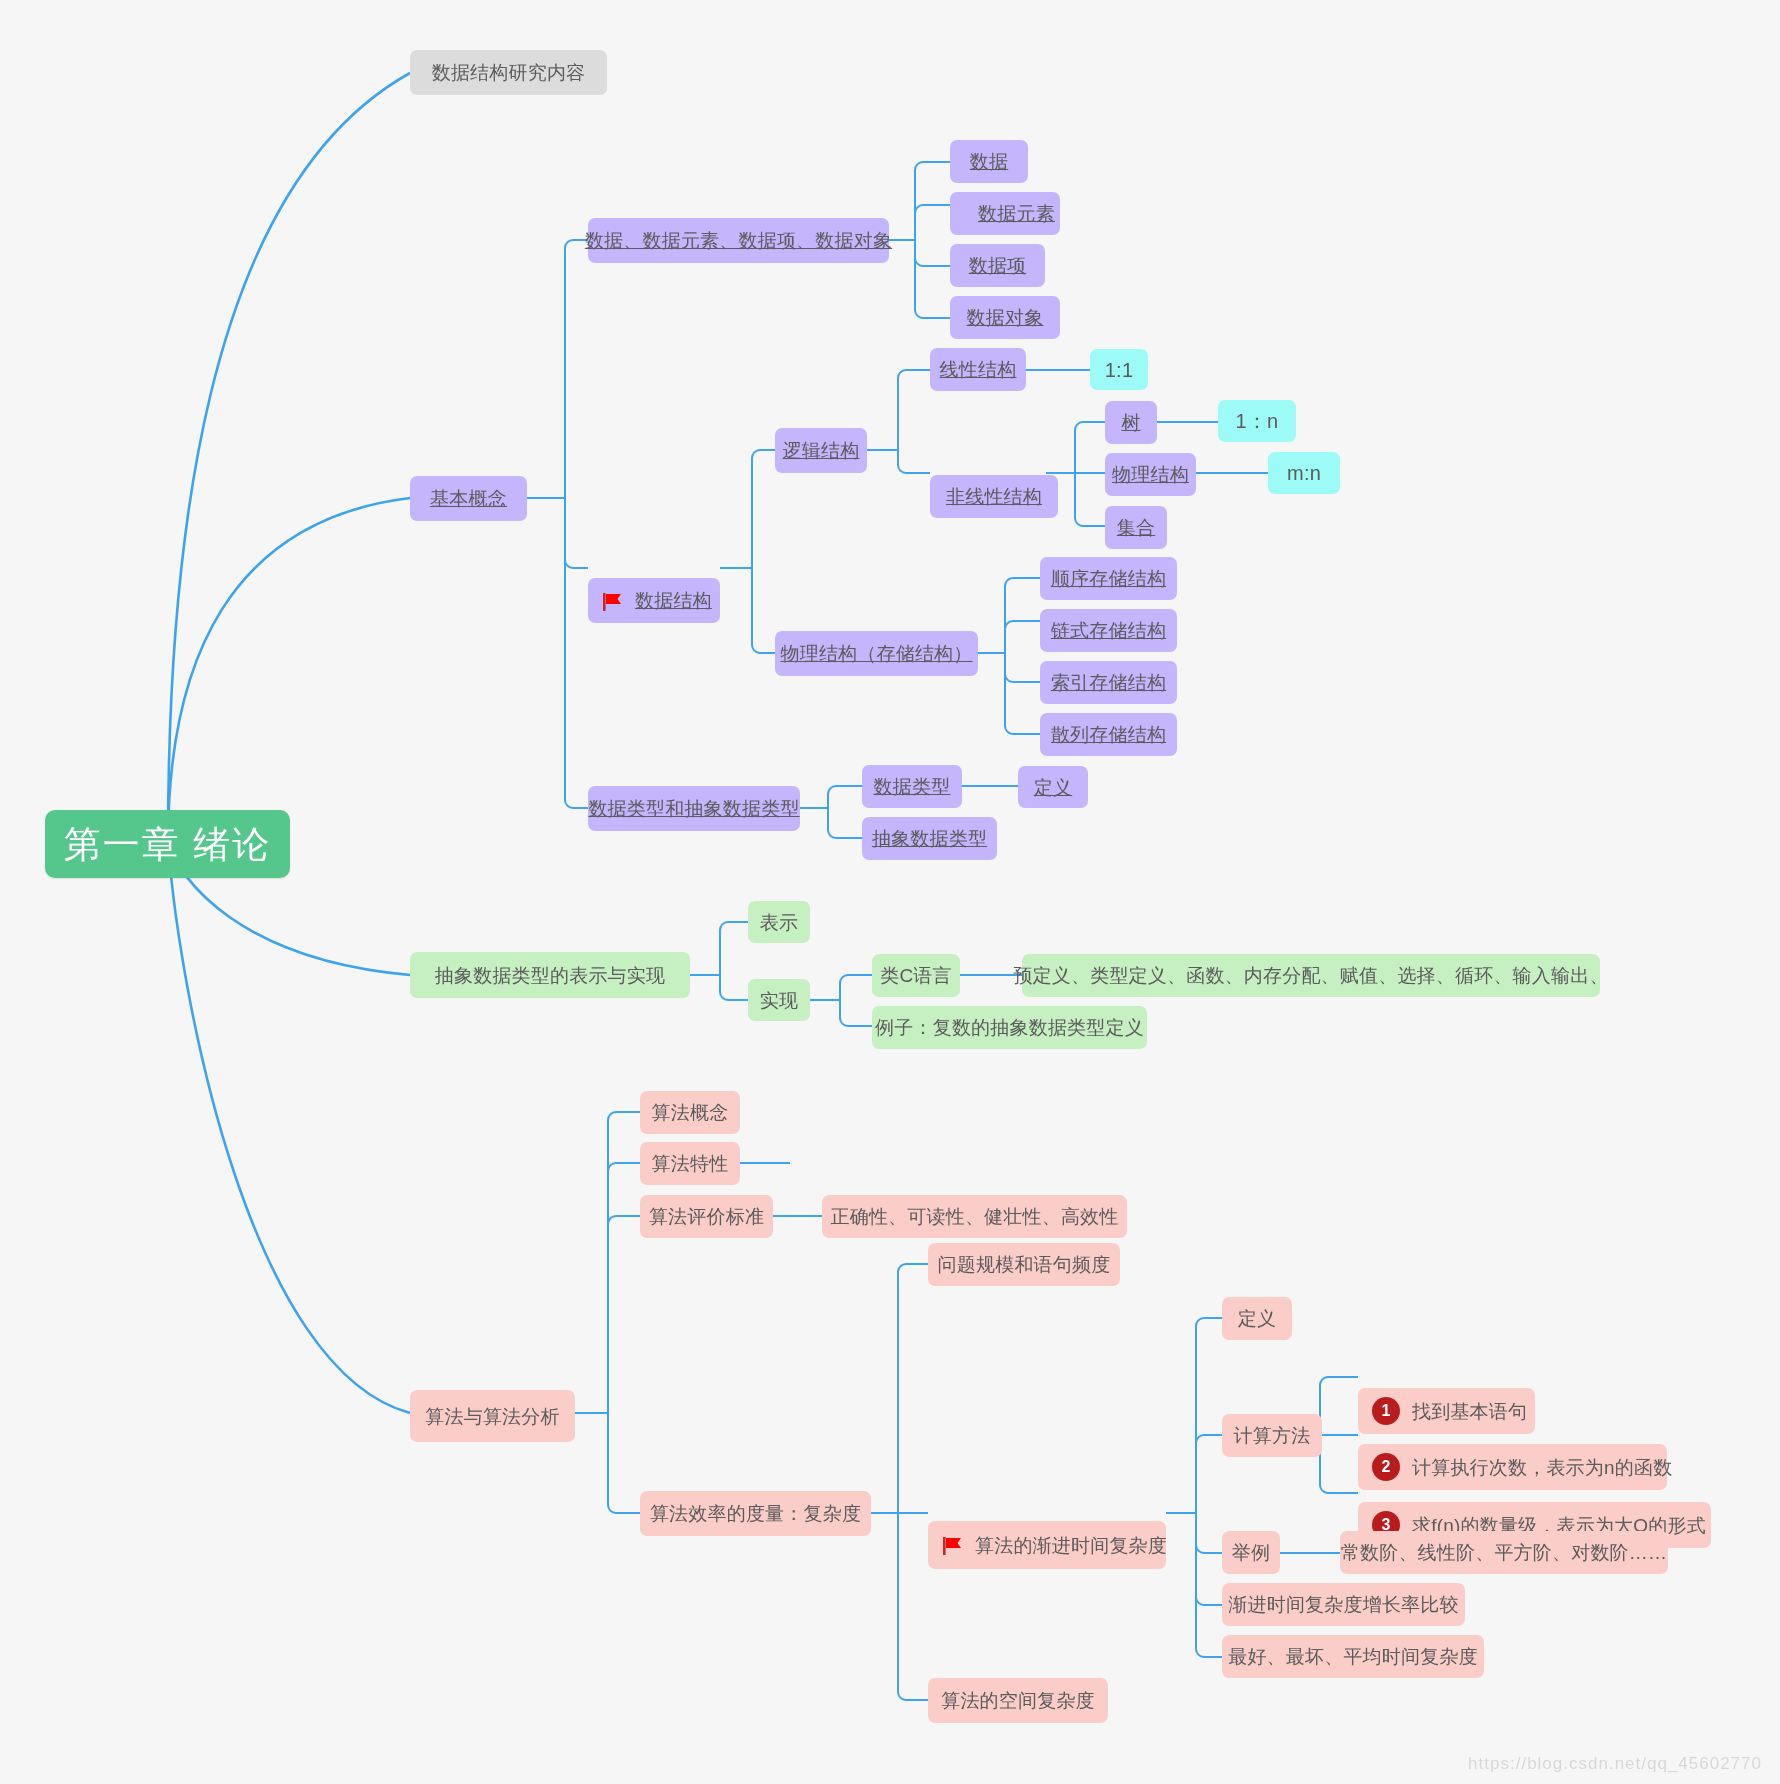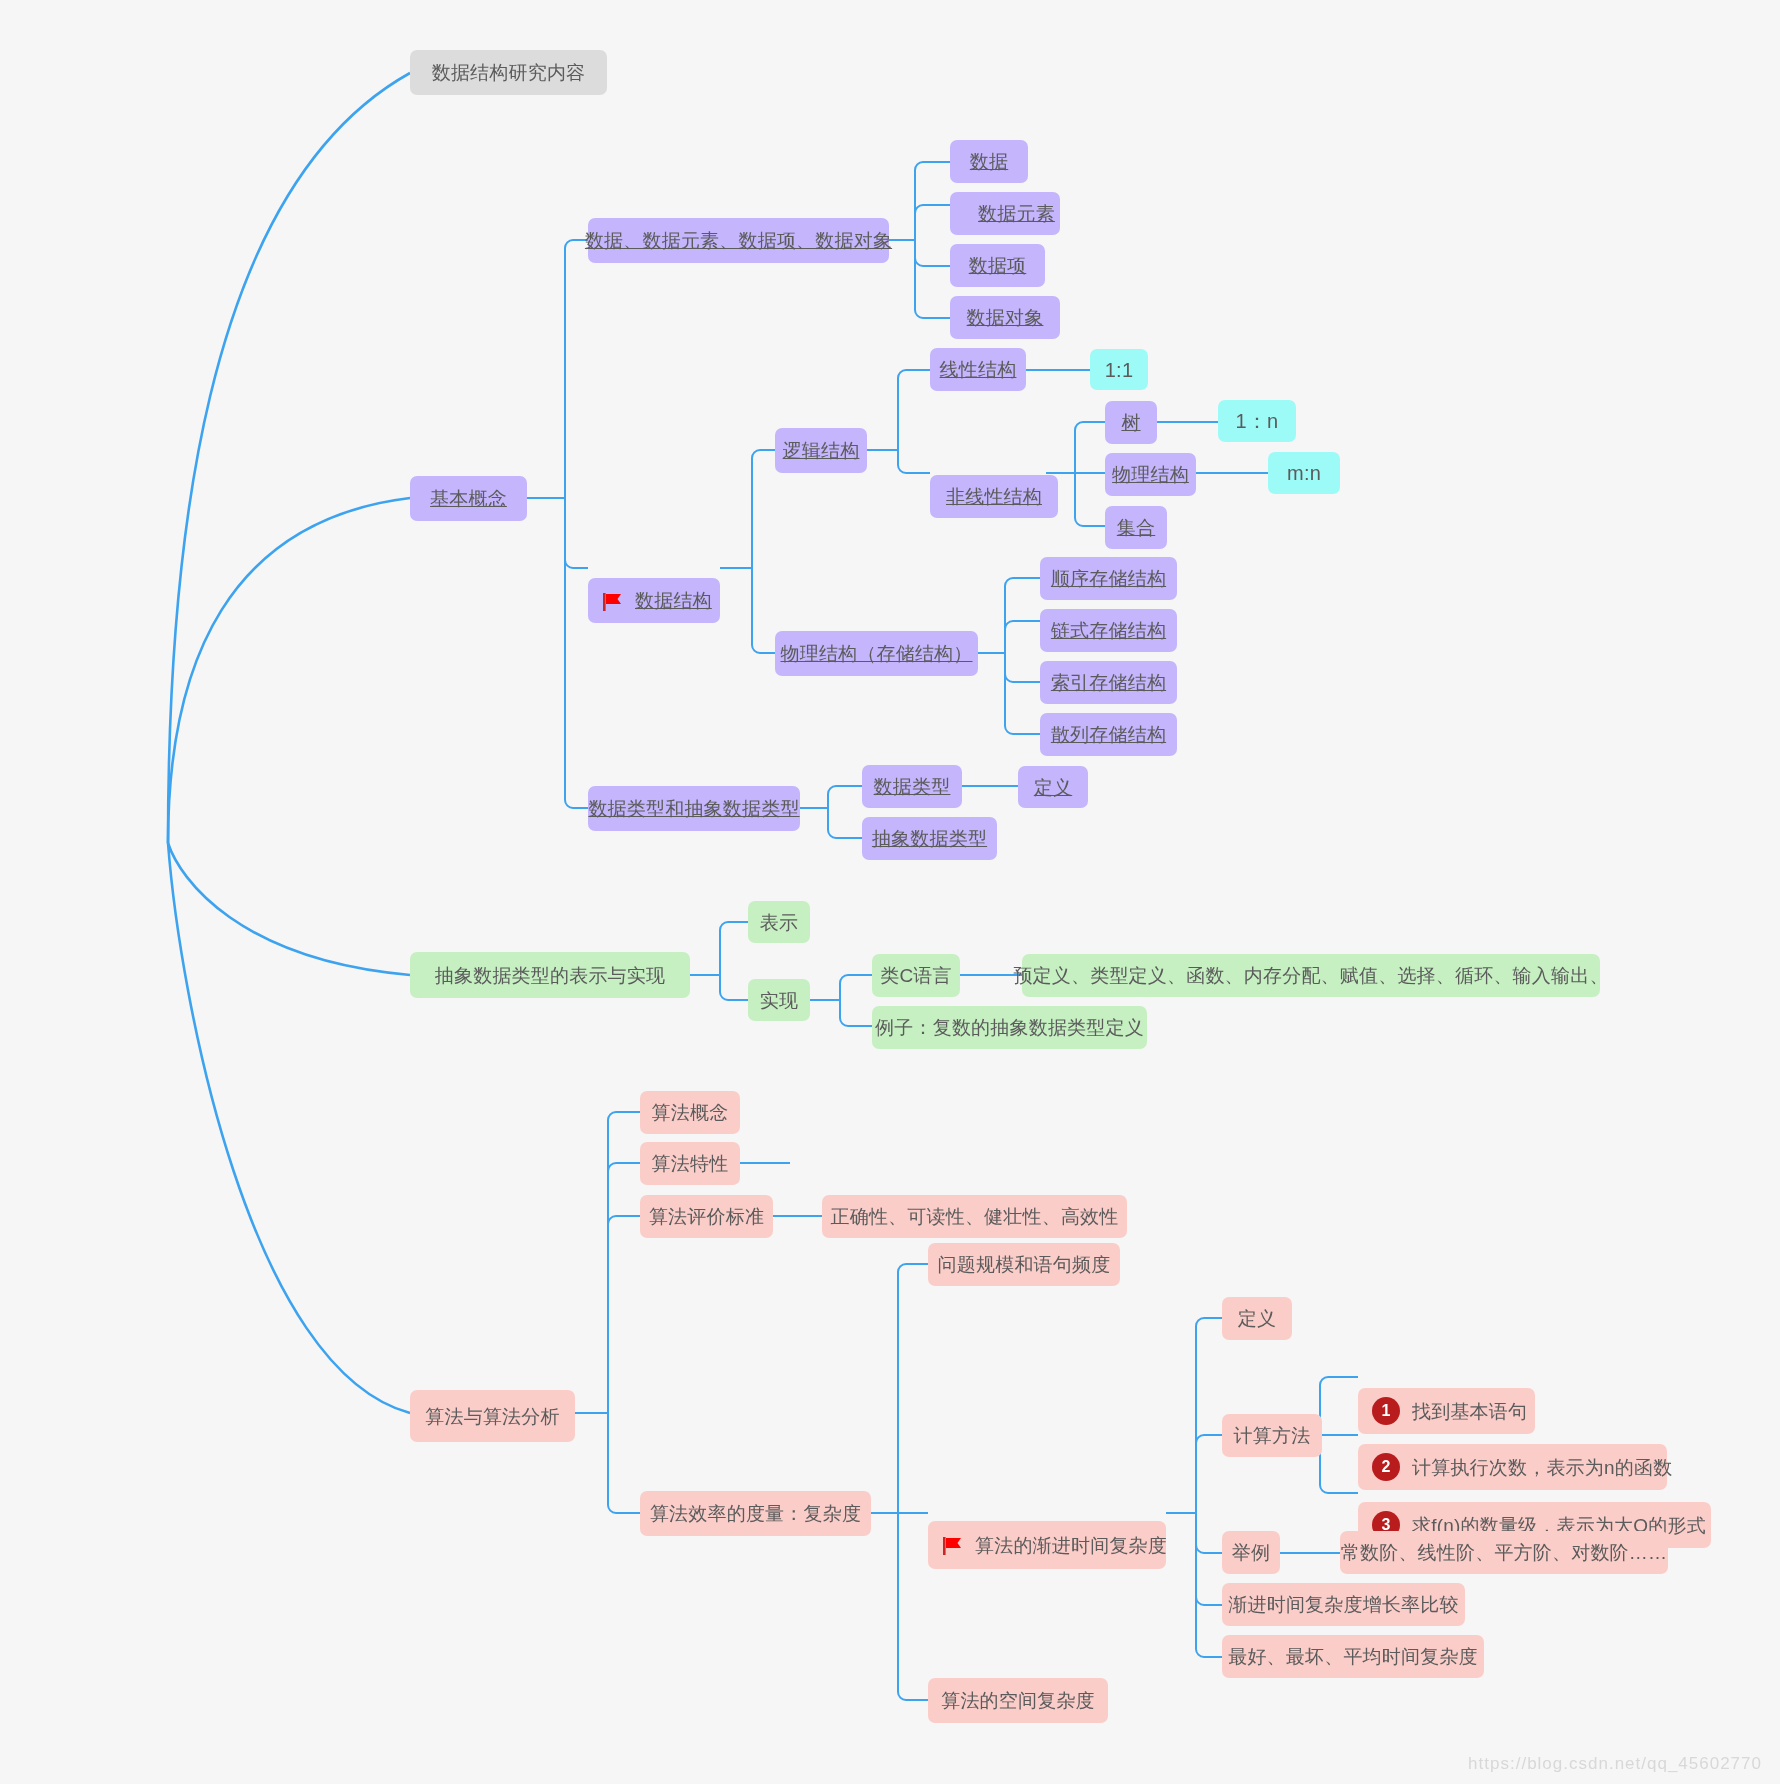--- a/index.html
+++ b/index.html
@@ -165,20 +165,23 @@
 
       <path d="M1290,1435 H1320"></path>
       <path d="M1320,1435 V1385 a8,8 0 0 1 8,-8 H1358"></path>
       <path d="M1320,1435 H1358"></path>
       <path d="M1320,1435 V1485 a8,8 0 0 0 8,8 H1358"></path>
 
       <path d="M1280,1553 H1340"></path>
     </g>
   </svg>
 
+  <div class="node n-root" style="left:45px;top:810px;width:245px;height:68px;">
+    <span class="lbl">第一章 绪论</span>
+  </div>
 
   <div class="node n-grey" style="left:410px;top:50px;width:197px;height:45px;">
     <span class="lbl">数据结构研究内容</span>
   </div>
 
   <div class="node n-purple" style="left:410px;top:476px;width:117px;height:45px;">
     <span class="lbl">基本概念</span>
   </div>
 
   <div class="node n-green" style="left:410px;top:952px;width:280px;height:46px;">

